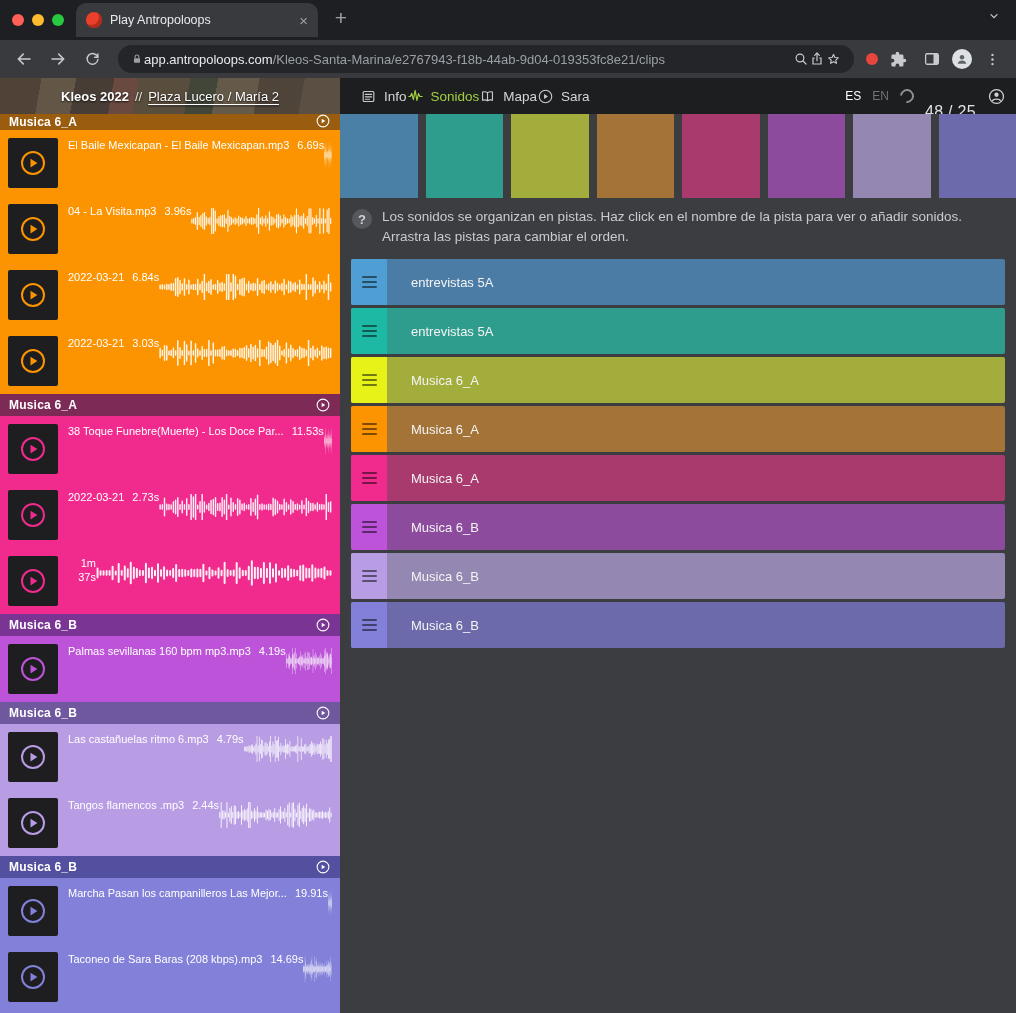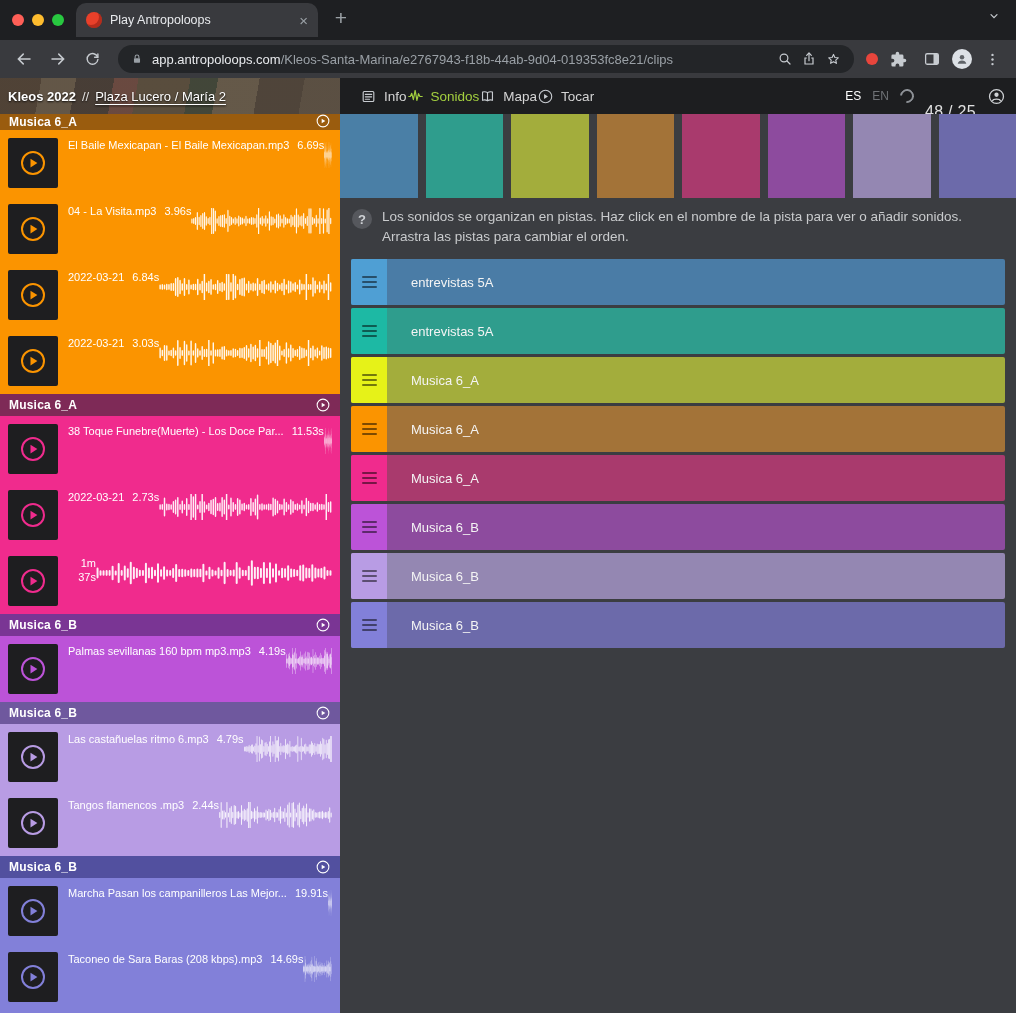--- a/index.html
+++ b/index.html
@@ -19,35 +19,35 @@
   .tab-title { color:#e8eaed; font-size:12.5px; flex:1; overflow:hidden; white-space:nowrap; }
   .tab-close { color:#9aa0a6; font-size:15px; line-height:1; cursor:pointer; }
   .newtab { color:#9aa0a6; font-size:21px; margin:0 0 5px 10px; width:26px; height:26px;
     display:flex; align-items:center; justify-content:center; border-radius:50%; }
   .strip-spacer { flex:1; }
   .tab-chev { margin:0 14px 8px 0; }
 
   .toolbar { height:38px; background:#393a3e; display:flex; align-items:center; padding:0 10px; gap:6px; }
   .navbtn { width:28px; height:28px; border-radius:50%; display:flex; align-items:center; justify-content:center; }
   .urlbar { flex:1; height:28px; background:#232528; border-radius:14px; display:flex; align-items:center;
-    padding:0 12px; gap:8px; margin:0 6px; min-width:0; }
+    padding:0 12px; margin:0 6px; min-width:0; }
   .url { flex:1; font-size:13px; white-space:nowrap; overflow:hidden; min-width:0; }
   .url .dom { color:#e8eaed; }
   .url .path { color:#9aa0a6; }
   .rec-dot { width:12px; height:12px; border-radius:50%; background:#e8453c; flex:none; }
   .avatar { width:20px; height:20px; border-radius:50%; background:#dde1e6; color:#5f6368;
     display:flex; align-items:center; justify-content:center; overflow:hidden; }
 
   
   .appheader { height:36px; background:#1d1e20; display:flex; align-items:center; color:#d7d7d7; }
   .bc { width:340px; height:36px; flex:none; display:flex; align-items:center; padding:0 8px;
     font-size:13px; color:#fff; text-shadow:0 1px 2px rgba(0,0,0,.85); white-space:nowrap; overflow:hidden;
     background:
       linear-gradient(rgba(35,28,22,.38), rgba(35,28,22,.38)),
-      linear-gradient(100deg,#6b5a4a 0 12%,#8a7a65 12% 22%,#5e524a 22% 33%,#95655a 33% 40%,#7a6b55 40% 55%,#55604e 55% 63%,#8d7e68 63% 75%,#6a5d50 75% 88%,#7d6f5e 88% 100%); }
+      linear-gradient(100deg,#6b5a4a 0 12%,#8a7a65 12% 22%,#5e524a 22% 33%,#95655a 33% 40%,#7a6b55 40% 55%,#55604e 55% 63%,#8d7e68 63% 75%,#6a5d50 75% 88%,#7d6f5e 88% 100%); justify-content: center; }
   .bc .proj { font-weight:bold; }
   .bc .sep { margin:0 6px; opacity:.85; }
   .bc .page { text-decoration:underline; text-underline-offset:3px; }
   .appnav { display:flex; margin-left:20px; align-items:center; }
   .appnav .nav-item { display:flex; align-items:center; gap:7px; font-size:13.5px; color:#d5d5d5; cursor:pointer; }
   .hdr-right { margin-left:auto; display:flex; align-items:center; gap:11px; margin-right:10px; }
   .lang { font-size:12px; }
   .lang.on { color:#fff; } .lang.off { color:#6f7276; }
   .spinner { width:14px; height:14px; border-radius:50%; border:2.5px solid #8d9196;
     border-left-color:transparent; transform:rotate(-40deg); }
@@ -273,21 +273,21 @@
           </svg>
         </span>
       <span>Mapa</span>
     </span>
     <span class="nav-item">
       <span class="ic">
           <svg width="17" height="17">
             <use href="#i-playcircle"></use>
           </svg>
         </span>
-      <span>Tocar</span>
+      <span>Sara</span>
     </span>
   </nav>
   <div class="hdr-right">
     <span class="lang on">ES</span>
     <span class="lang off">EN</span>
     <span class="spinner"></span>
     <span class="counter">48 / 25</span>
     <span class="ic" style="color:#cfd2d5">
         <svg width="19" height="19">
           <use href="#i-person"></use>

